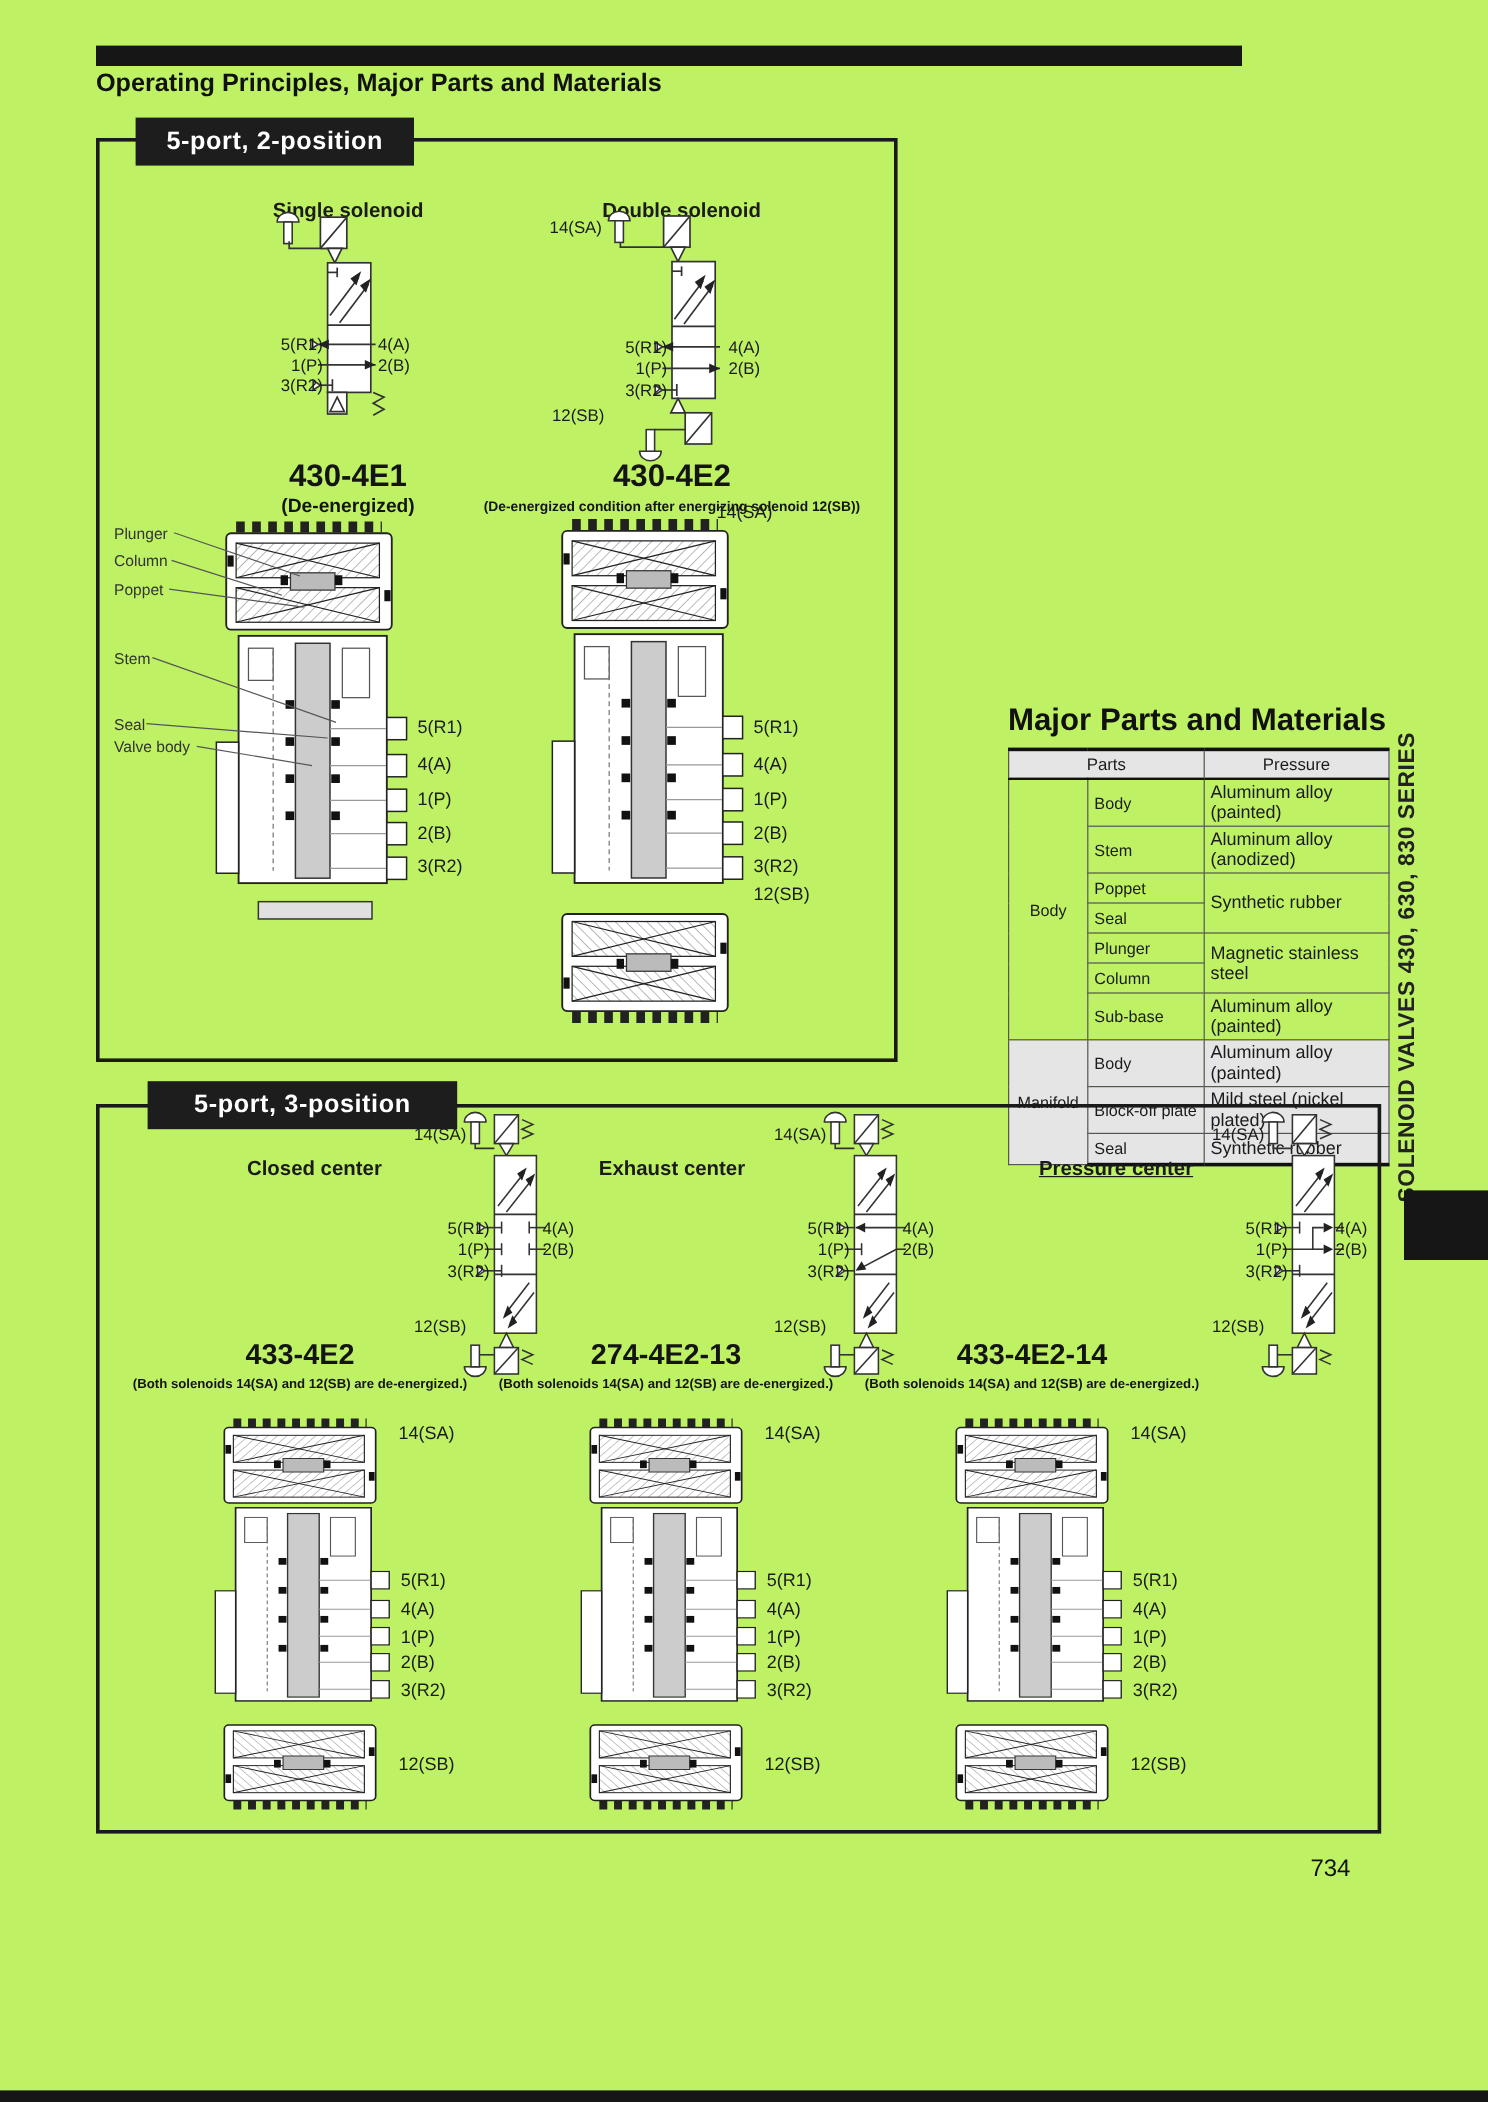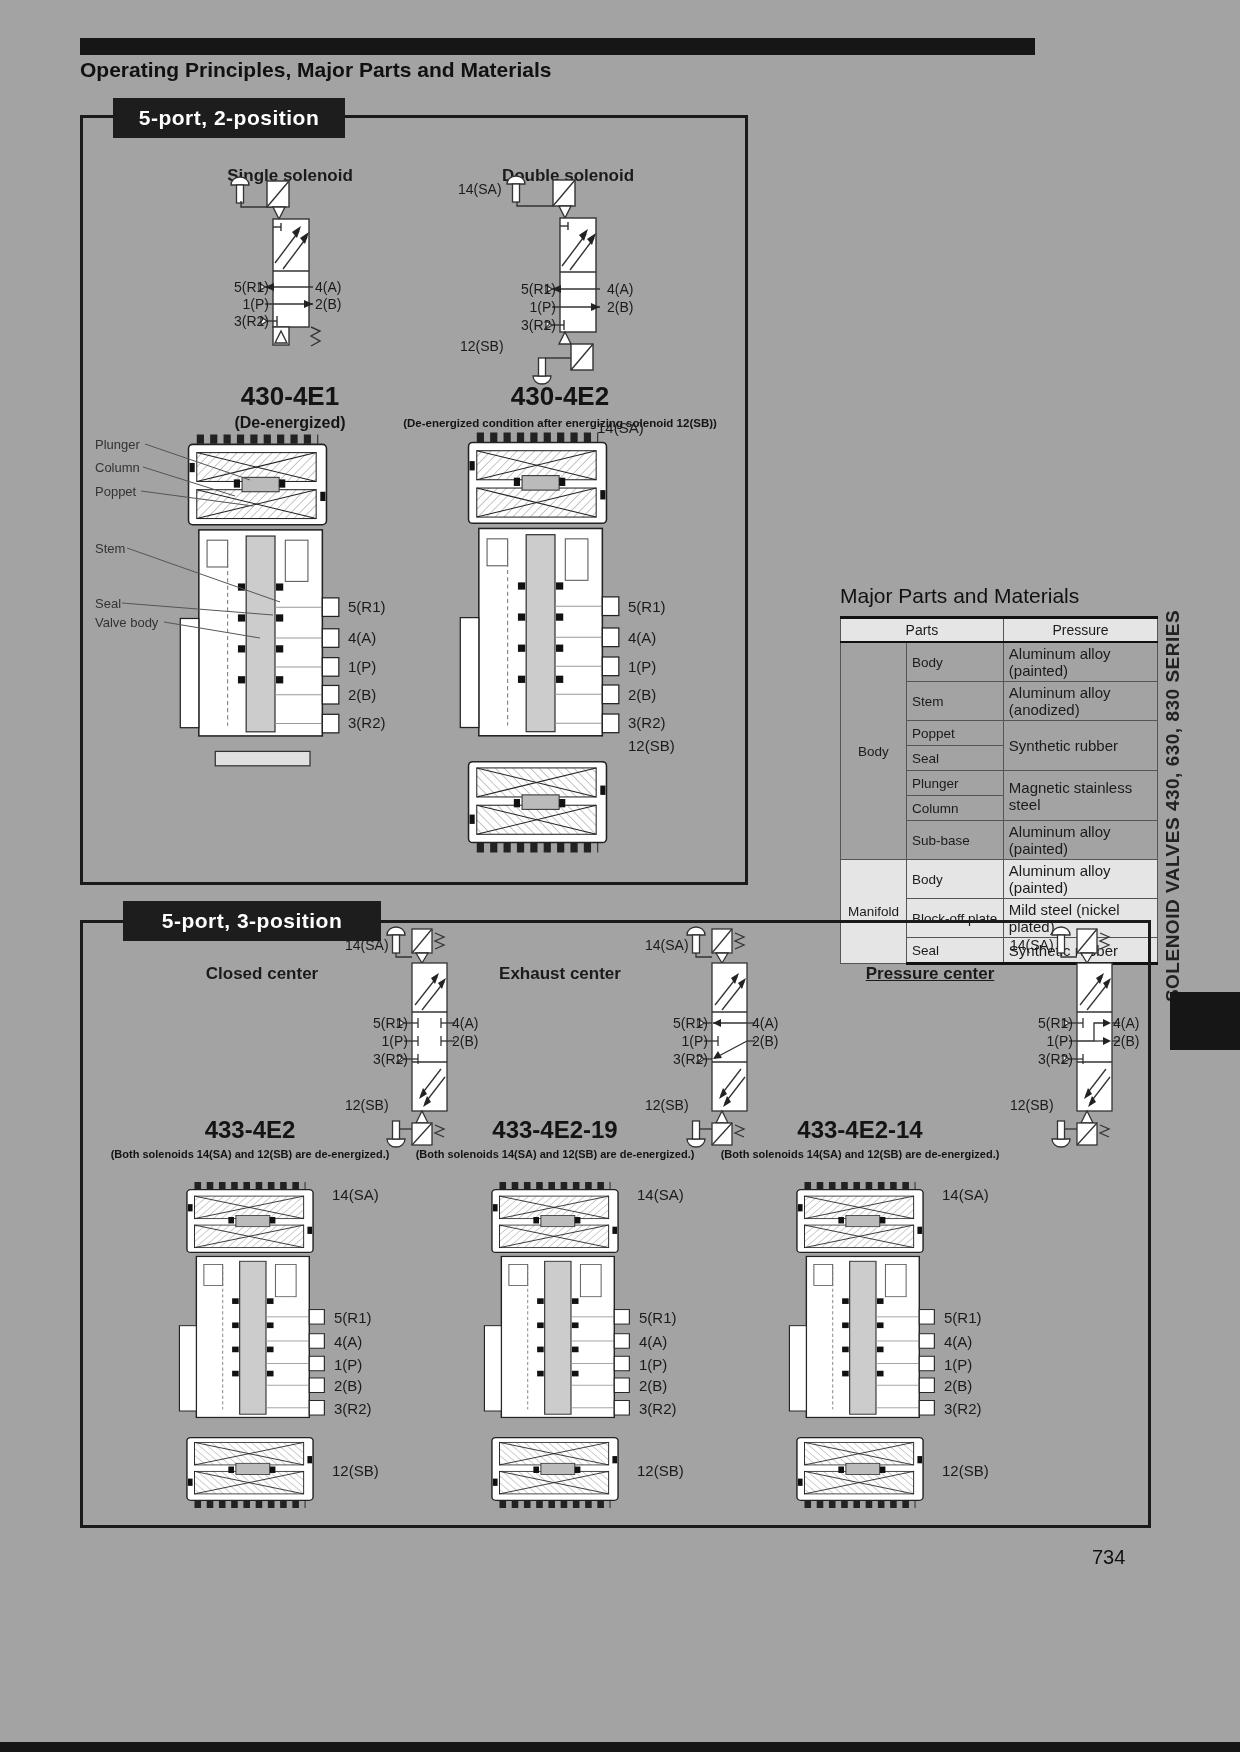--- a/index.html
+++ b/index.html
@@ -1,32 +1,32 @@
 <!DOCTYPE html>
 <html><head>
 <meta charset="utf-8">
 <style>
   html,body{margin:0;padding:0;background:#fff;}
-  .page{position:relative;width:1240px;height:1752px;background:#a3a3a3;overflow:hidden;
+  .page{position:relative;width:1240px;height:1752px;background:#bef264;overflow:hidden;
         font-family:"Liberation Sans","DejaVu Sans",sans-serif;color:#1b1b1b;}
   .abs{position:absolute;}
   .bar{position:absolute;background:#161616;}
   .banner{position:absolute;background:#1d1d1d;color:#fff;font-weight:bold;font-size:21px;
           display:flex;align-items:center;justify-content:center;letter-spacing:.5px;}
   .secbox{position:absolute;border:3px solid #1a1a1a;background:transparent;}
   .title{position:absolute;font-weight:bold;font-size:21px;color:#111;white-space:nowrap;}
   .h-sol{position:absolute;font-weight:bold;font-size:17px;text-align:center;white-space:nowrap;}
   .lab{position:absolute;font-size:15px;white-space:nowrap;color:#1b1b1b;}
   .lab.sm{font-size:14px;}
   .lab.r{text-align:right;}
   .callout{position:absolute;font-size:13px;color:#333;white-space:nowrap;}
   .model{position:absolute;font-weight:bold;text-align:center;color:#141414;white-space:nowrap;}
   .cond{position:absolute;font-weight:bold;text-align:center;color:#141414;white-space:nowrap;}
   .tablewrap{position:absolute;left:840px;top:584px;width:322px;}
-  .tablewrap h3{margin:0 0 8px 0;font-size:21px;font-weight:normal;color:#111;}
+  .tablewrap h3{margin:0 0 8px 0;font-size:26px;font-weight:bold;color:#111;}
   table.mat{border-collapse:collapse;width:318px;}
   table.mat th,table.mat td{border:1px solid #555;font-weight:normal;}
   table.mat thead th{background:#e5e5e5;border-top:3px solid #111;border-bottom:2px solid #111;
       font-size:14px;padding:3px 16px;}
   table.mat td{font-size:15px;padding:2px 5px;height:20px;color:#1b1b1b;}
   table.mat td.grp{text-align:center;width:56px;font-size:13.5px;}
   table.mat td.prt{width:96px;font-size:13.5px;}
   table.mat td.mtl{width:160px;}
   table.mat tr.shaded td{background:#e5e5e5;}
   table.mat tr.lastrow td{border-bottom:3px solid #111;}
@@ -400,21 +400,21 @@
 
   <span class="lab sm" style="left:1010px;top:937px;">14(SA)</span>
   <span class="lab sm r" style="left:999px;top:1015px;width:74px;">5(R1)</span>
   <span class="lab sm r" style="left:999px;top:1033px;width:74px;">1(P)</span>
   <span class="lab sm r" style="left:999px;top:1051px;width:74px;">3(R2)</span>
   <span class="lab sm" style="left:1113px;top:1015px;">4(A)</span>
   <span class="lab sm" style="left:1113px;top:1033px;">2(B)</span>
   <span class="lab sm" style="left:1010px;top:1097px;">12(SB)</span>
 
   <div class="model" style="left:100px;top:1116px;width:300px;font-size:24px;">433-4E2</div>
-  <div class="model" style="left:405px;top:1116px;width:300px;font-size:24px;">433-4E2-19</div>
+  <div class="model" style="left:405px;top:1116px;width:300px;font-size:24px;">274-4E2-13</div>
   <div class="model" style="left:710px;top:1116px;width:300px;font-size:24px;">433-4E2-14</div>
   <div class="cond" style="left:100px;top:1148px;width:300px;font-size:11px;">(Both solenoids 14(SA) and 12(SB) are de-energized.)</div>
   <div class="cond" style="left:405px;top:1148px;width:300px;font-size:11px;">(Both solenoids 14(SA) and 12(SB) are de-energized.)</div>
   <div class="cond" style="left:710px;top:1148px;width:300px;font-size:11px;">(Both solenoids 14(SA) and 12(SB) are de-energized.)</div>
 
   <svg class="abs" style="left:170px;top:1180px;" width="160" height="330" viewBox="0 0 170 410" preserveAspectRatio="none">
       <use href="#sym-xsec-double"></use>
     </svg>
   <svg class="abs" style="left:475px;top:1180px;" width="160" height="330" viewBox="0 0 170 410" preserveAspectRatio="none">
       <use href="#sym-xsec-double"></use>

